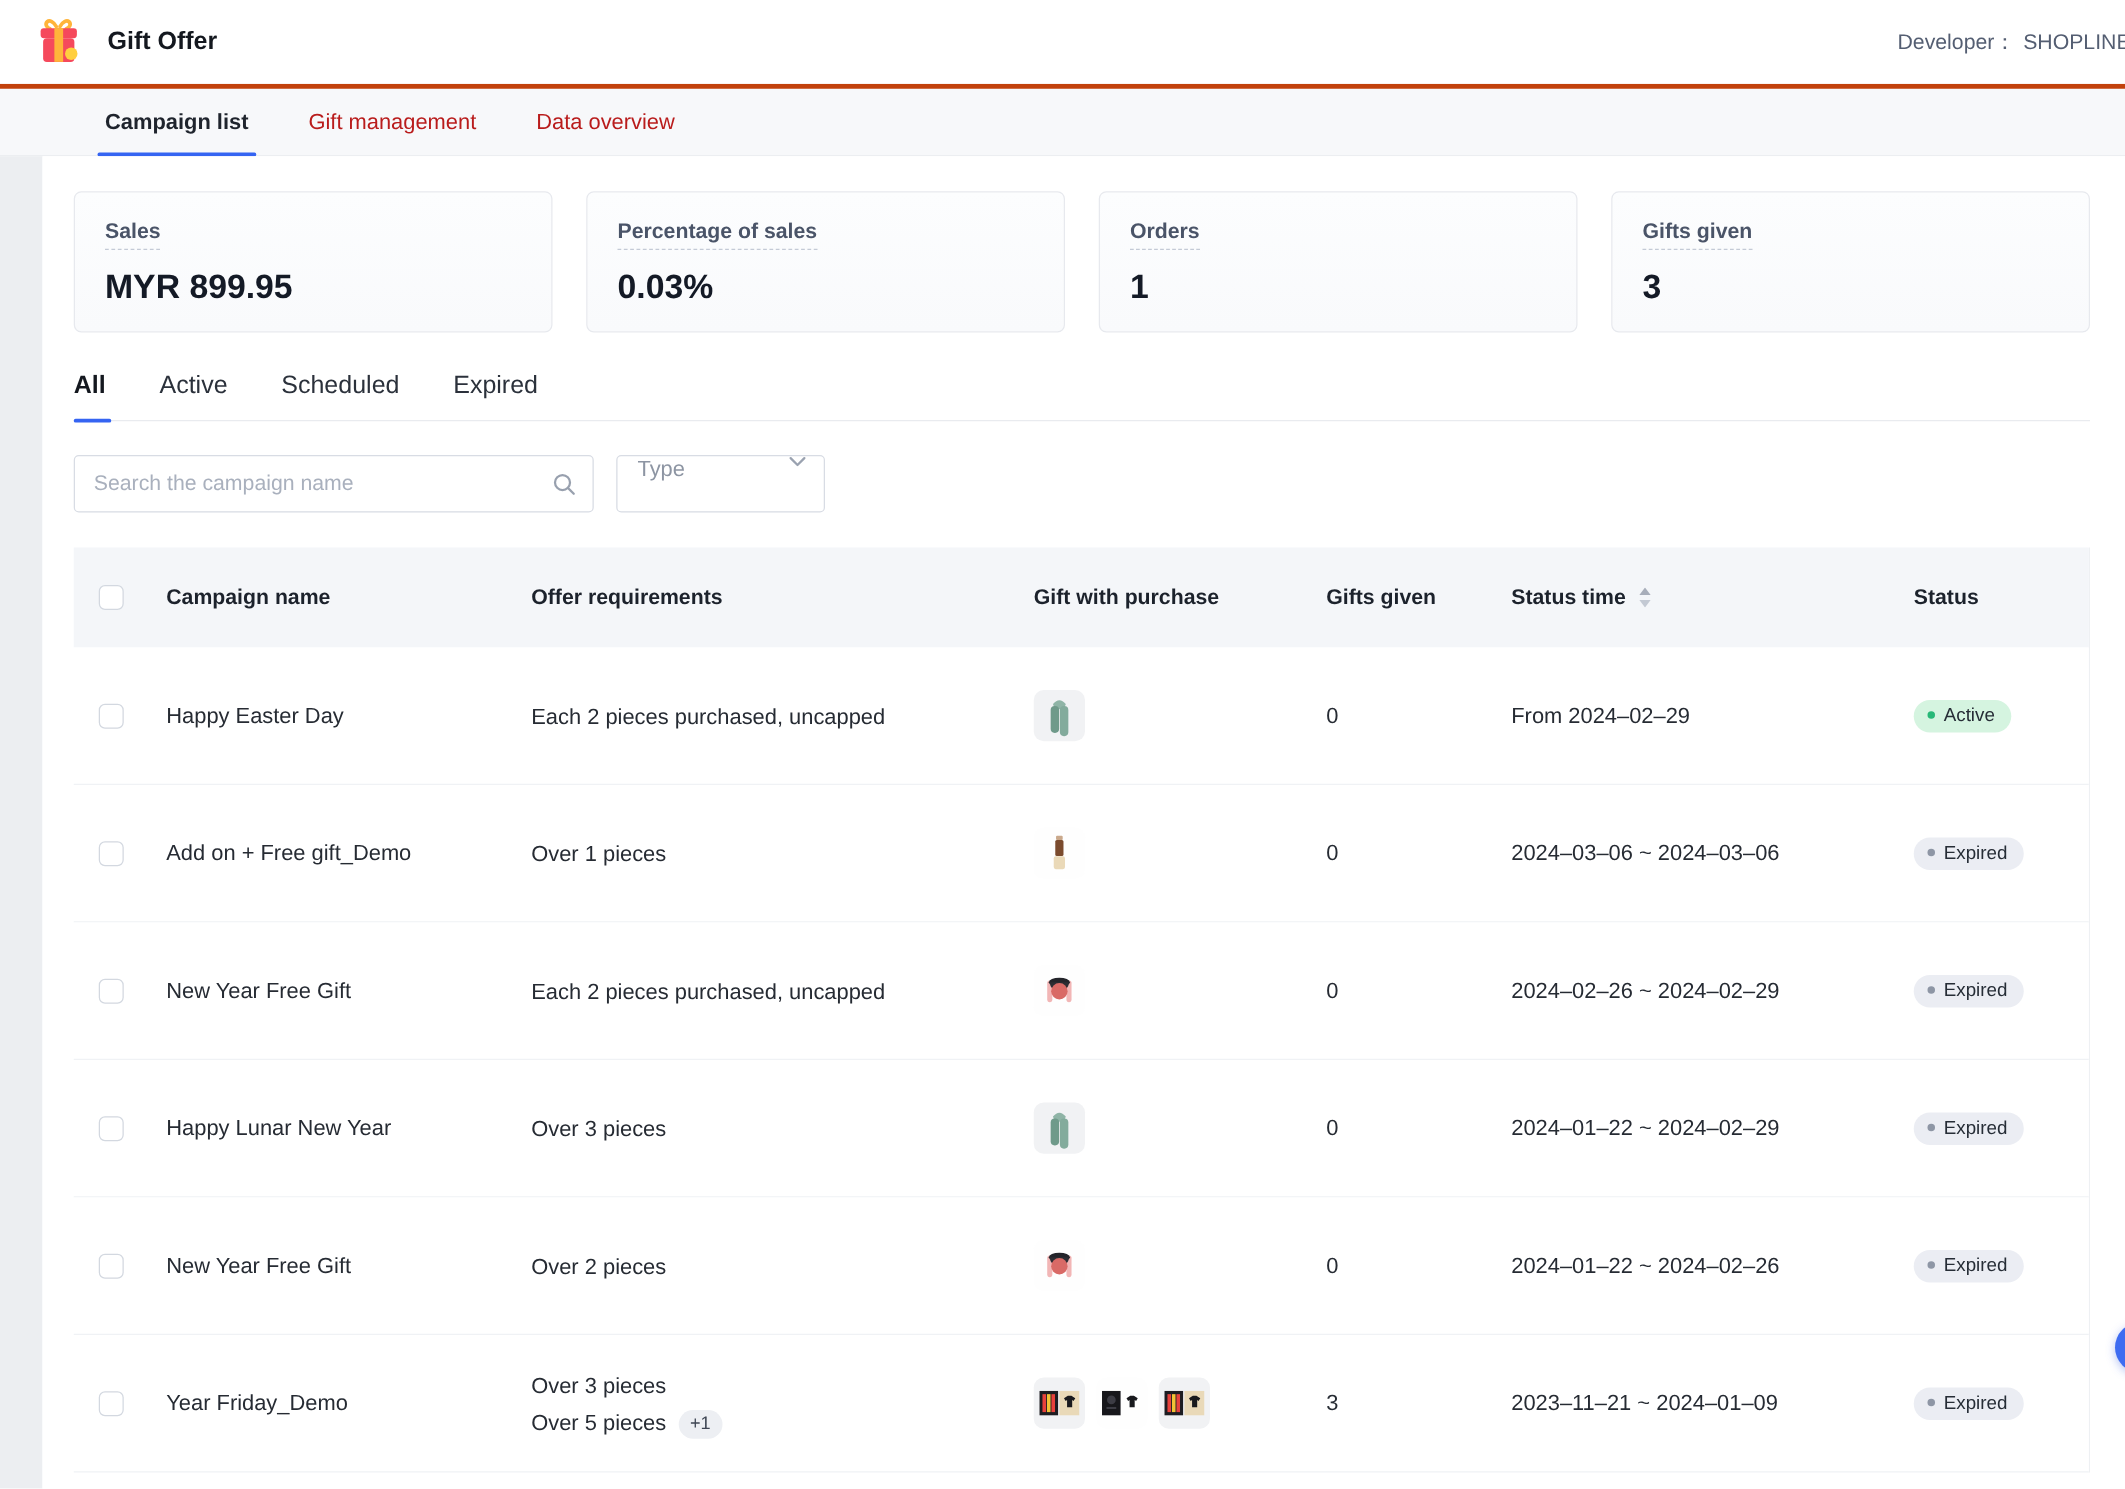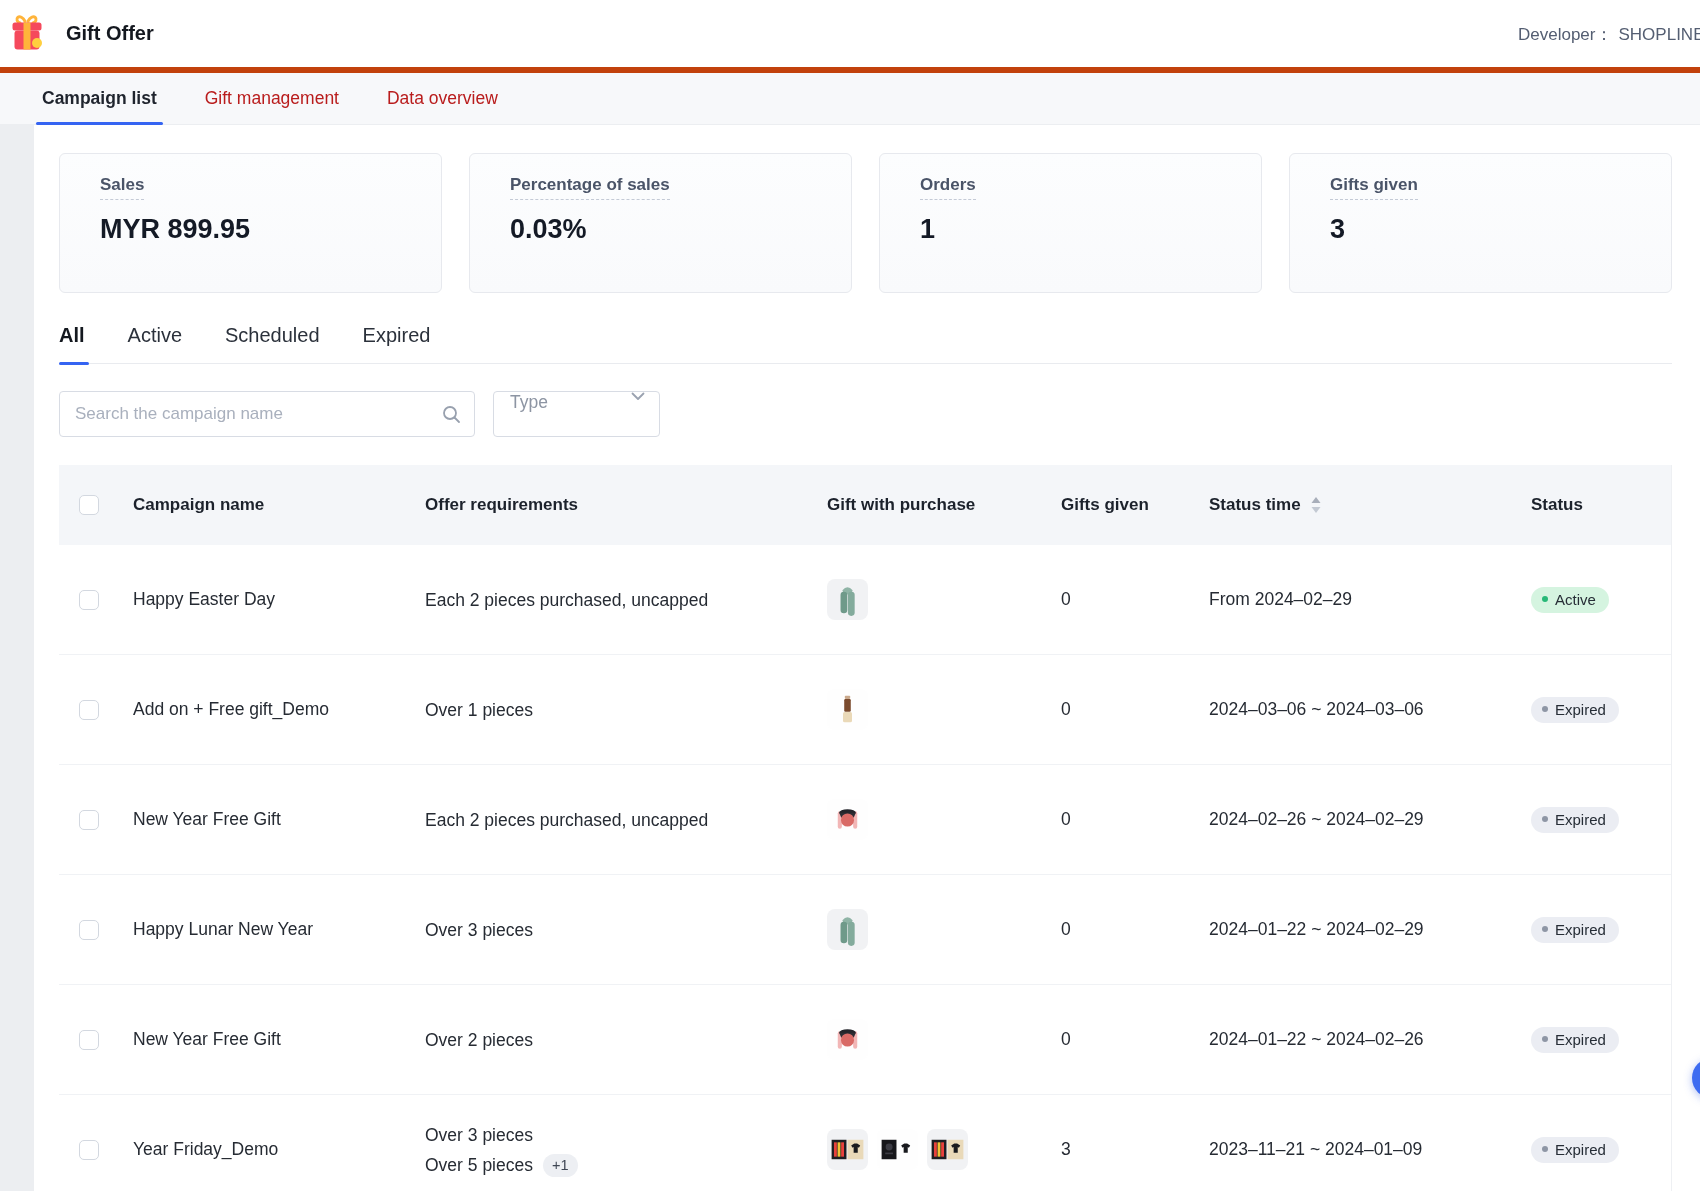--- a/index.html
+++ b/index.html
@@ -1,40 +1,40 @@
 <!DOCTYPE html>
 <html><head>
 <meta charset="utf-8">
 <style>
   * { margin:0; padding:0; box-sizing:border-box; }
   html,body { width:1700px; height:1191px; }
   body { font-family:"Liberation Sans", sans-serif; background:#ffffff; color:#23282f; }
   .screen { position:relative; width:1700px; height:1191px; overflow:hidden; background:#fff; }
 
   
-  .topbar { height:67px; background:#fff; display:flex; align-items:center; padding-left:8px; position:relative; }
+  .topbar { height:67px; background:#fff; display:flex; align-items:center; padding-left:28px; position:relative; }
   .app-icon { width:40px; height:40px; display:flex; align-items:center; justify-content:center; }
   .app-title { margin-left:18px; font-size:20px; font-weight:700; color:#14181f; }
   .developer { position:absolute; left:1518px; top:50%; transform:translateY(-50%); font-size:17px; color:#545e72; white-space:nowrap; }
   .developer span { margin-right:6px; }
 
   
-  .tabbar { height:58px; background:#f7f8fa; border-top:6px solid #c2410c; border-bottom:1px solid #eceef1; display:flex; align-items:stretch; padding-left:42px; gap:48px; }
+  .tabbar { height:58px; background:#f7f8fa; border-top:4px solid #c2410c; border-bottom:1px solid #eceef1; display:flex; align-items:stretch; padding-left:84px; gap:48px; }
   .nav-tab { display:flex; align-items:center; font-size:17.5px; color:#b91c1c; cursor:pointer; position:relative; }
   .nav-tab.active { color:#1f242d; font-weight:700; }
   .nav-tab.active::after { content:""; position:absolute; left:-6px; right:-6px; bottom:-1px; height:3px; background:#3564f2; border-radius:2px; }
 
   
   .page-body { display:flex; height:1066px; }
   .left-strip { width:34px; background:#eceef1; }
   .main { flex:1; background:#fff; padding:28px 28px 0 25px; position:relative; }
 
   
   .stats-row { display:flex; gap:27px; }
-  .stat-card { flex:1; height:140px; border:1px solid #e7e9ee; border-radius:6px; background:linear-gradient(180deg,#fcfdfe,#f9fafc); padding:21px 40px; }
+  .stat-card { flex:1; height:113px; border:1px solid #e7e9ee; border-radius:6px; background:linear-gradient(180deg,#fcfdfe,#f9fafc); padding:21px 24px; }
   .stat-label { display:inline-block; font-size:17px; font-weight:700; color:#4a5468; border-bottom:1px dashed #c4cad6; padding-bottom:4px; cursor:help; }
   .stat-value { margin-top:14px; font-size:27px; font-weight:700; color:#141a26; }
 
   
   .filter-tabs { margin-top:31px; display:flex; gap:43px; border-bottom:1px solid #e9ebef; }
   .filter-tab { font-size:20px; color:#2b313b; padding-bottom:16px; cursor:pointer; position:relative; }
   .filter-tab.active { font-weight:700; color:#14181f; }
   .filter-tab.active::after { content:""; position:absolute; left:0; bottom:-2px; width:30px; height:3px; background:#3564f2; border-radius:2px; }
 
   

